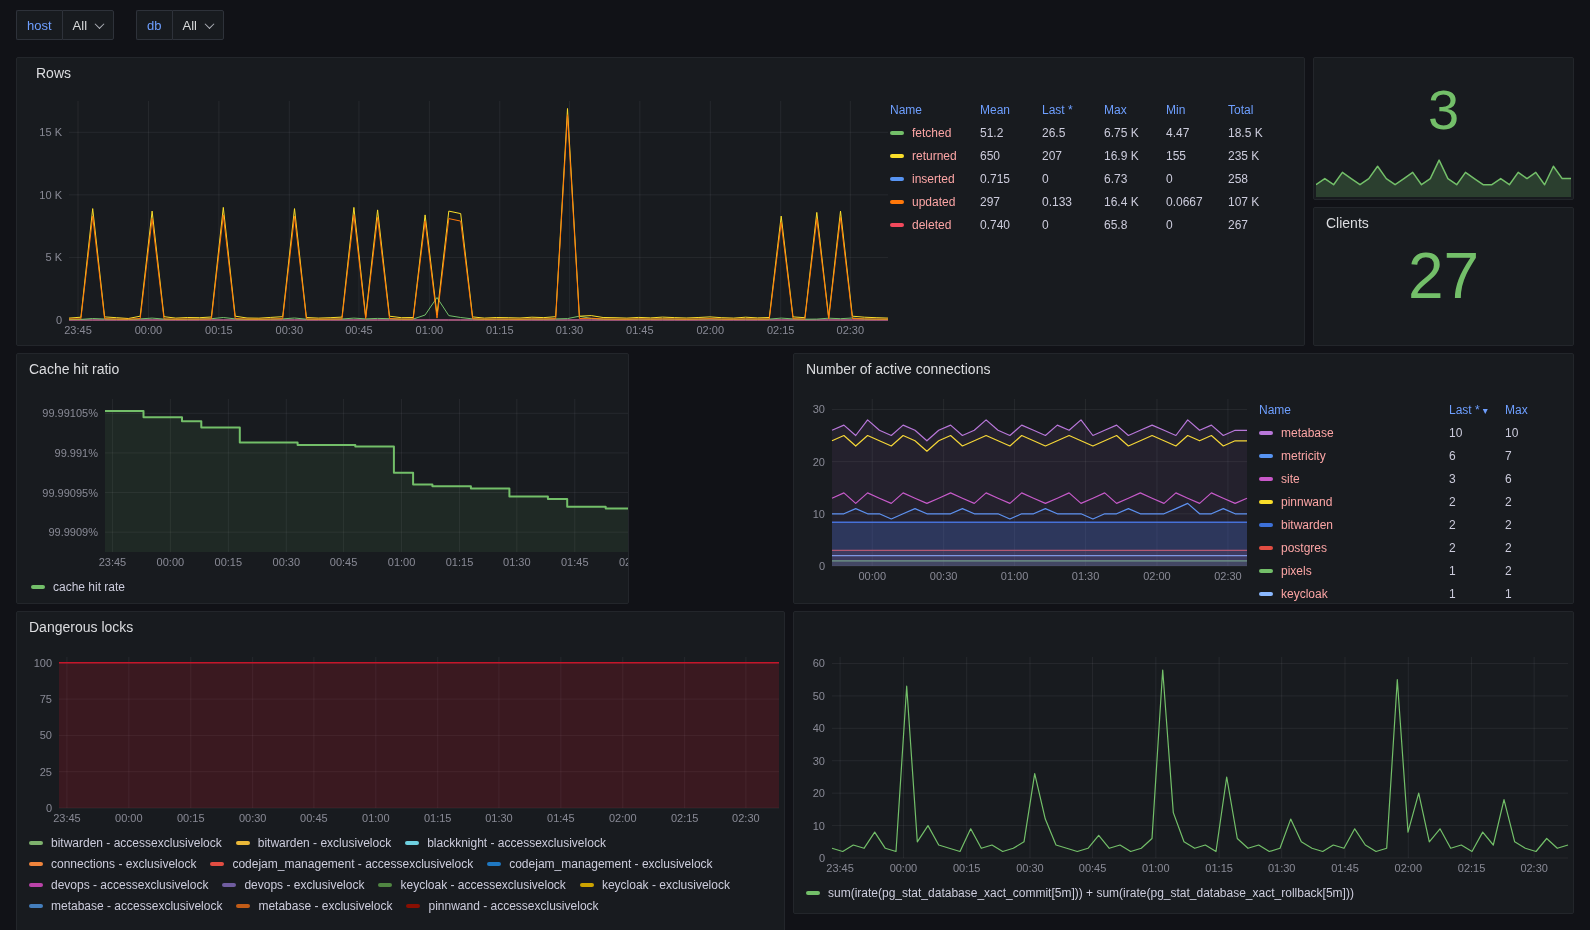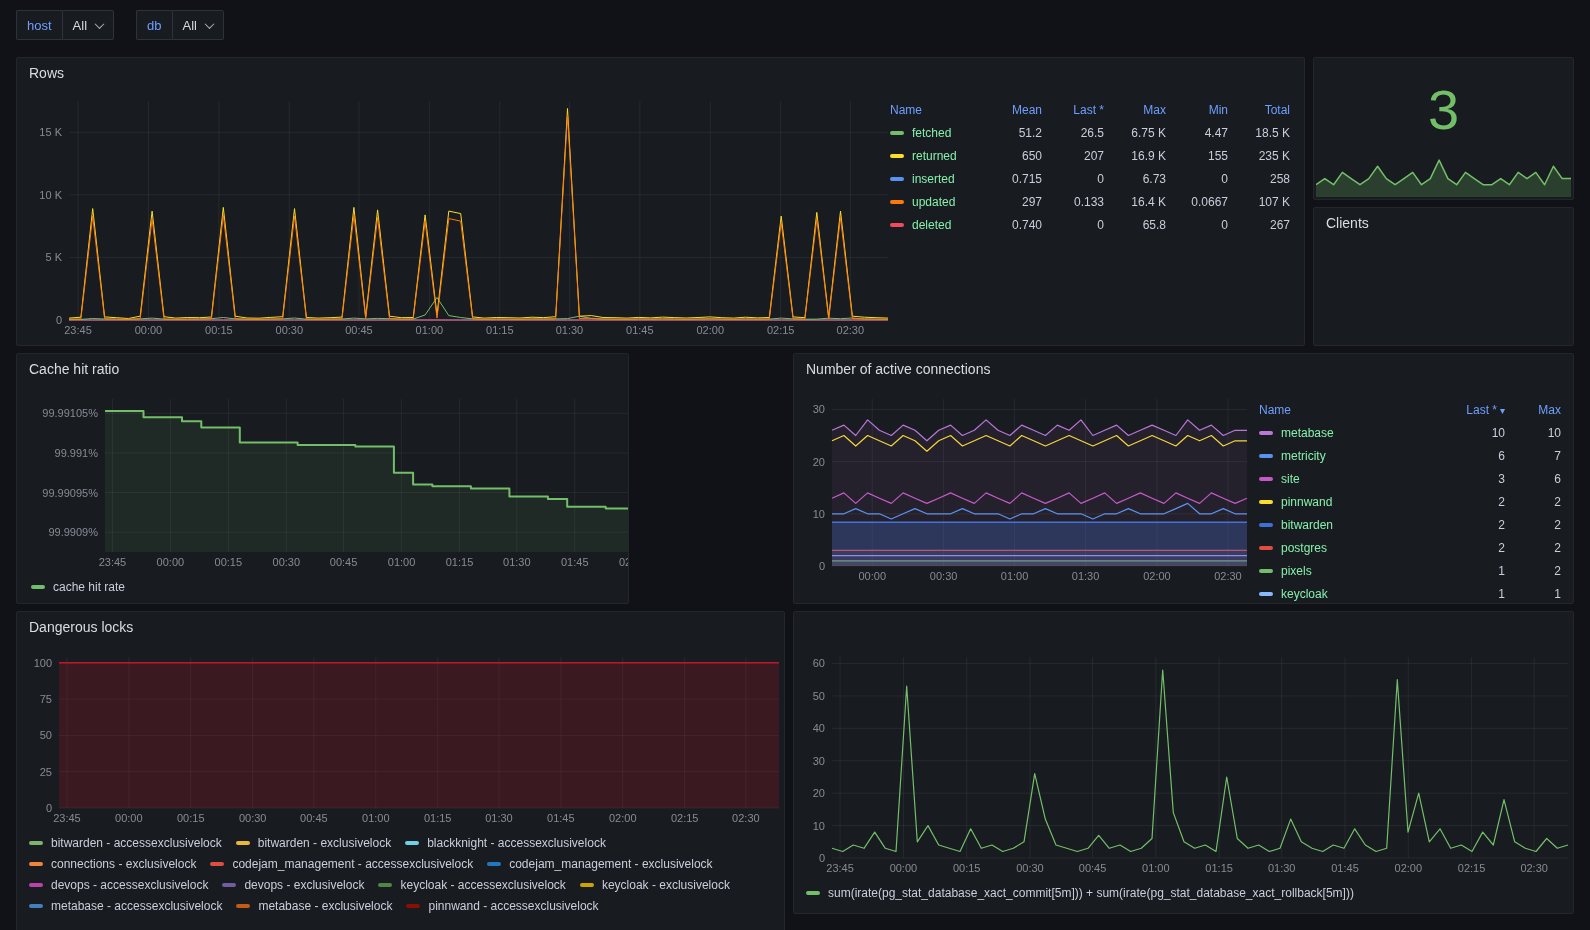--- a/index.html
+++ b/index.html
@@ -27,21 +27,21 @@
     color:#d8d9da; font-size:13px; cursor:pointer;
   }
   .chev { width:7px; height:7px; border-right:1px solid #aeb1b8; border-bottom:1px solid #aeb1b8;
           transform:rotate(45deg) translate(-1px,-1px); }
 
   
   .panel { position:absolute; background:#181b1f; border:1px solid #23262b; border-radius:2px; overflow:hidden; }
   .panel-title { font-size:14px; font-weight:500; color:#dcdde0; padding:7px 12px 0; white-space:nowrap; cursor:pointer; }
   .chart { position:absolute; }
 
-  #p-rows     { left:16px;   top:57px;  width:1289px; height:289px; }
+  #p-rows     { left:16px;   top:57px;  width:1289px; height:289px;padding-left:7px; }
   #p-rows .chart { left:6px; top:38px; width:868px; height:244px; }
   #p-rows .legend-table { top:40px; right:14px; width:400px; }
 
   #p-qps-stat { left:1313px; top:57px;  width:261px;  height:143px; }
   #p-qps-stat .big-stat { top:24px; font-size:56px; }
   #p-qps-stat .chart { left:2px; right:2px; bottom:2px; width:255px; height:46px; }
 
   #p-clients  { left:1313px; top:207px; width:261px;  height:139px; }
   #p-clients .big-stat { top:36px; font-size:64px; }
 
@@ -65,22 +65,22 @@
   .big-stat { position:absolute; left:0; right:0; text-align:center; font-weight:500; line-height:1; }
 
   
   .swatch { display:inline-block; width:14px; height:4px; border-radius:2px; flex:none; }
   .panel-legend { position:absolute; display:flex; flex-wrap:wrap; column-gap:14px; row-gap:7px; align-items:flex-end; }
   .legend-item { display:inline-flex; align-items:center; gap:8px; font-size:12px; color:#ccccdc; cursor:pointer; white-space:nowrap; }
 
   
   .legend-table { position:absolute; font-size:12px; }
   .lt-row { display:flex; align-items:center; height:23px; }
-  .lt-cell.num { width:62px; text-align:right; color:#ccccdc; }
-  .lt-cell.name { flex:1; display:flex; align-items:center; gap:8px; min-width:0; color:#86efac; cursor:pointer; }
+  .lt-cell.num { width:62px; color:#ccccdc; }
+  .lt-cell.name { flex:1; display:flex; align-items:center; gap:8px; min-width:0; color:#fca5a5; cursor:pointer; }
   .lt-head .lt-cell { color:#6e9fff; cursor:pointer; }
   .sort-caret { color:#6e9fff; margin-left:3px; font-size:10px; }
 </style>
 </head>
 <body>
 
 <div class="topbar">
   <div class="var-group">
     <span class="var-label">host</span>
     <span class="var-value">
@@ -212,20 +212,21 @@
   <div class="chart">
       <svg width="255" height="46">
         <path d="M0.0,33.7L8.8,27.6L17.6,33.7L26.4,21.4L35.2,27.6L44.0,33.7L52.8,27.6L61.6,15.3L70.3,27.6L79.1,33.7L87.9,27.6L96.7,21.4L105.5,33.7L114.3,27.6L123.1,9.1L131.9,27.6L140.7,33.7L149.5,21.4L158.3,27.6L167.1,33.7L175.9,33.7L184.7,27.6L193.4,33.7L202.2,21.4L211.0,27.6L219.8,21.4L228.6,33.7L237.4,15.3L246.2,27.6L255.0,27.6L255,46L0,46Z" fill="rgba(115,191,105,0.22)"></path>
         <path d="M0.0,33.7L8.8,27.6L17.6,33.7L26.4,21.4L35.2,27.6L44.0,33.7L52.8,27.6L61.6,15.3L70.3,27.6L79.1,33.7L87.9,27.6L96.7,21.4L105.5,33.7L114.3,27.6L123.1,9.1L131.9,27.6L140.7,33.7L149.5,21.4L158.3,27.6L167.1,33.7L175.9,33.7L184.7,27.6L193.4,33.7L202.2,21.4L211.0,27.6L219.8,21.4L228.6,33.7L237.4,15.3L246.2,27.6L255.0,27.6" fill="none" stroke="#73BF69" stroke-width="1.5" stroke-linejoin="round"></path>
       </svg>
     </div>
 </section>
 
 <section class="panel" id="p-clients">
   <h2 class="panel-title">Clients</h2>
+  <div class="big-stat" style="color: rgb(115, 191, 105);">27</div>
 </section>
 
 <section class="panel" id="p-cache">
   <h2 class="panel-title">Cache hit ratio</h2>
   <div class="chart">
       <svg width="763" height="178">
         <line x1="93.414" x2="93.414" y1="5" y2="158" stroke="rgba(204,204,220,0.08)"></line>
         <text x="93.414" y="172" text-anchor="middle" fill="rgba(204,204,220,0.62)" font-size="11">23:45</text>
         <line x1="151.378" x2="151.378" y1="5" y2="158" stroke="rgba(204,204,220,0.08)"></line>
         <text x="151.378" y="172" text-anchor="middle" fill="rgba(204,204,220,0.62)" font-size="11">00:00</text>

